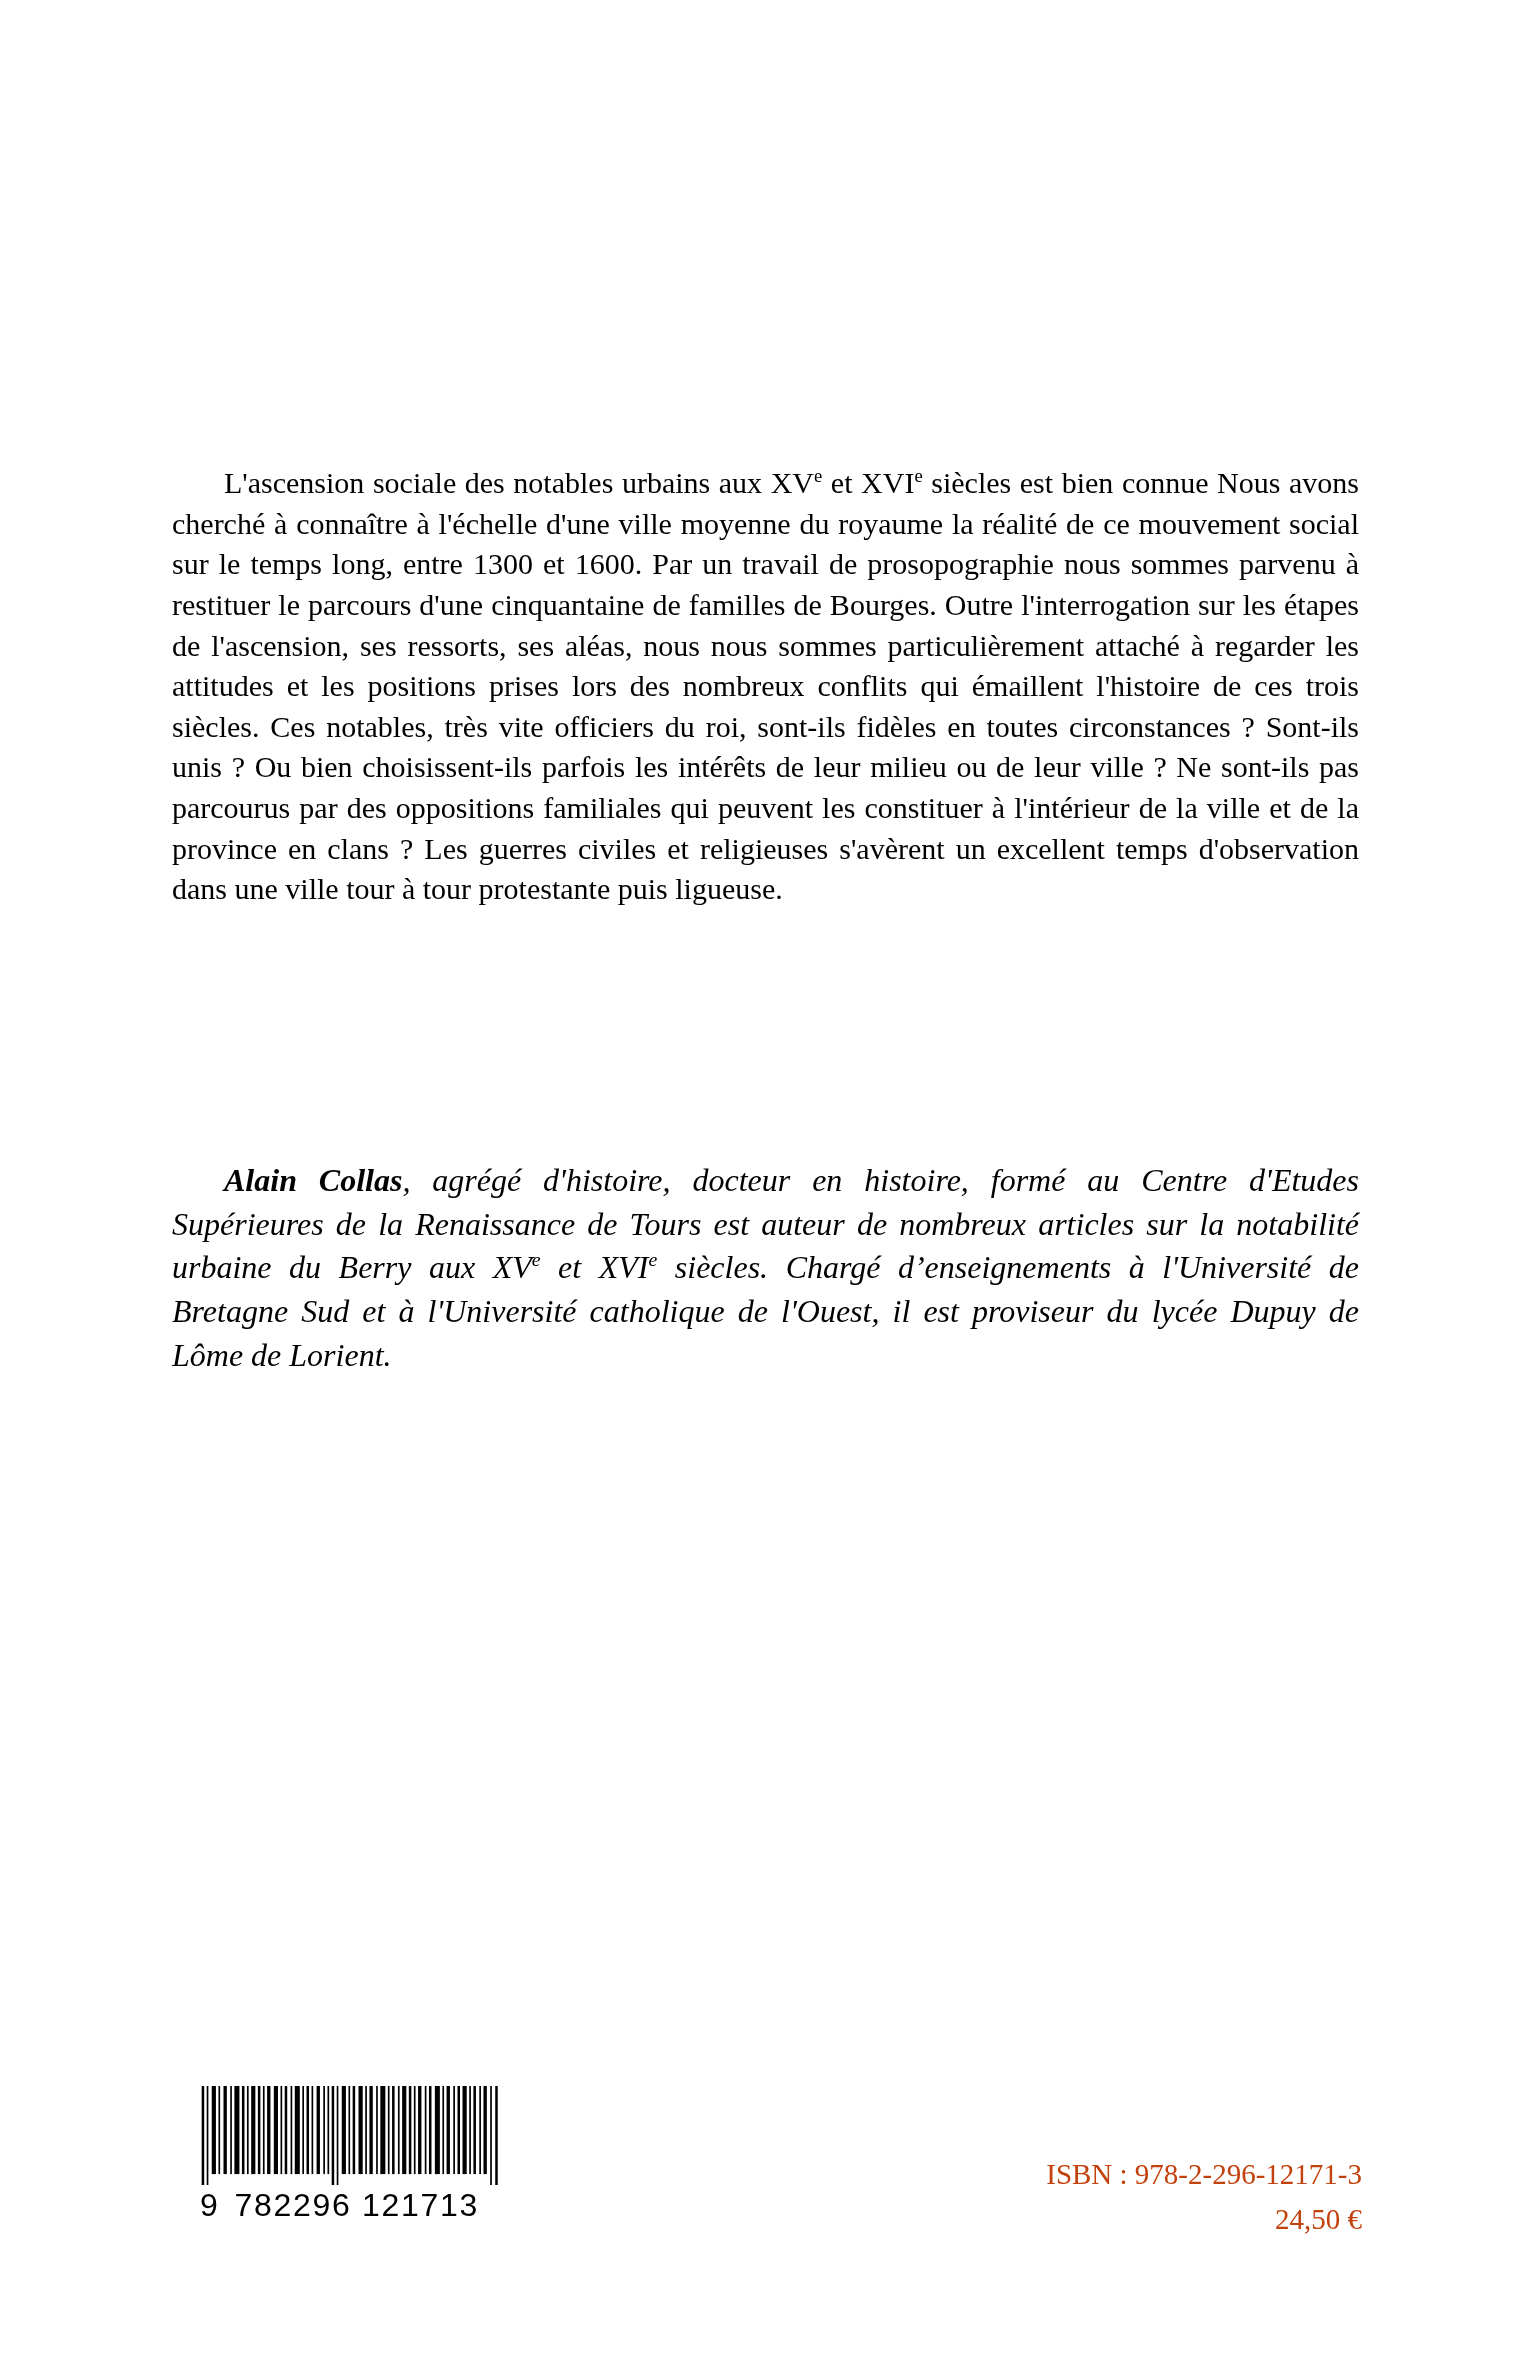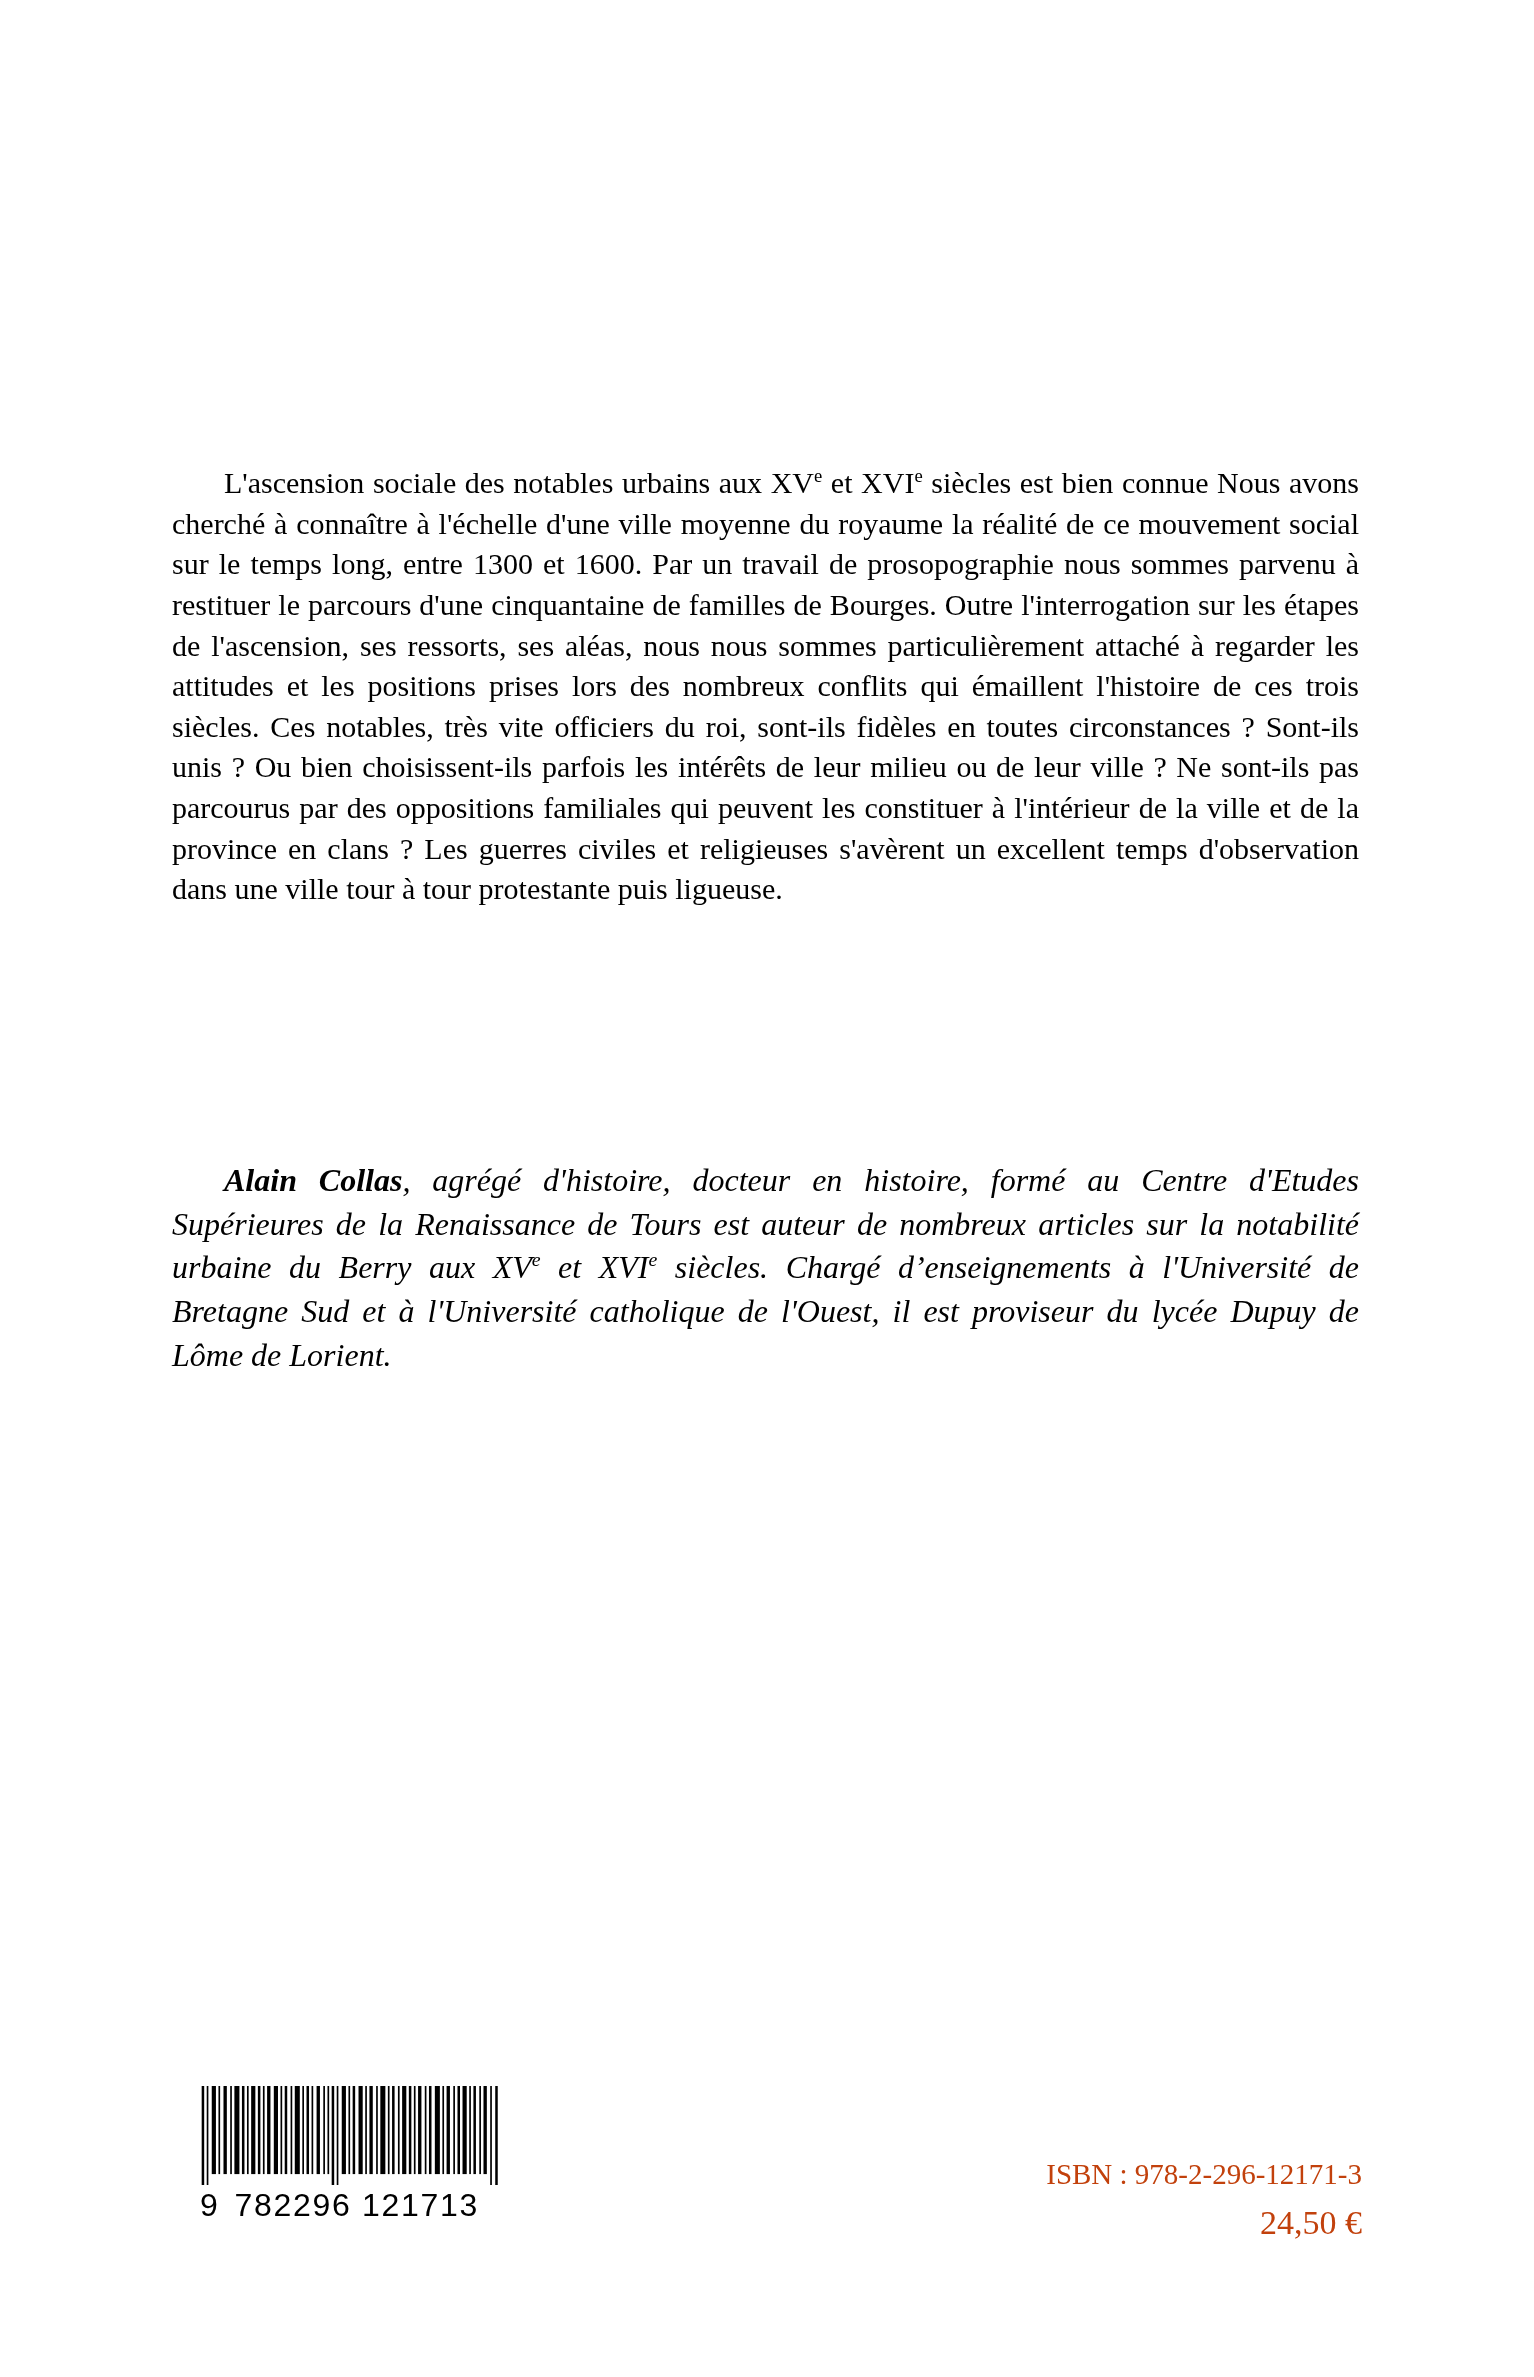--- a/index.html
+++ b/index.html
@@ -120,21 +120,21 @@
   .isbn-block {
     position: absolute;
     right: 172px;
     top: 2152px;
     text-align: right;
     font-size: 29px;
     line-height: 1.55;
     color: #c2410c;
   }
   .price {
-    font-size: 34px;
+    font-size: 29px;
   }
 </style>
 </head>
 <body>
 
 <div class="page">
 
 
   <div class="blurb">
     <p><span>L'ascension sociale des notables urbains aux XV</span><sup>e</sup><span> et XVI</span><sup>e</sup><span> siècles est bien connue Nous avons cherché à connaître à l'échelle d'une ville moyenne du royaume la réalité de ce mouvement social sur le temps long, entre 1300 et 1600. Par un travail de prosopographie nous sommes parvenu à restituer le parcours d'une cinquantaine de familles de Bourges. Outre l'interrogation sur les étapes de l'ascension, ses ressorts, ses aléas, nous nous sommes particulièrement attaché à regarder les attitudes et les positions prises lors des nombreux conflits qui émaillent l'histoire de ces trois siècles. Ces notables, très vite officiers du roi, sont-ils fidèles en toutes circonstances ? Sont-ils unis ? Ou bien choisissent-ils parfois les intérêts de leur milieu ou de leur ville ? Ne sont-ils pas parcourus par des oppositions familiales qui peuvent les constituer à l'intérieur de la ville et de la province en clans ? Les guerres civiles et religieuses s'avèrent un excellent temps d'observation dans une ville tour à tour protestante puis ligueuse.</span></p>

